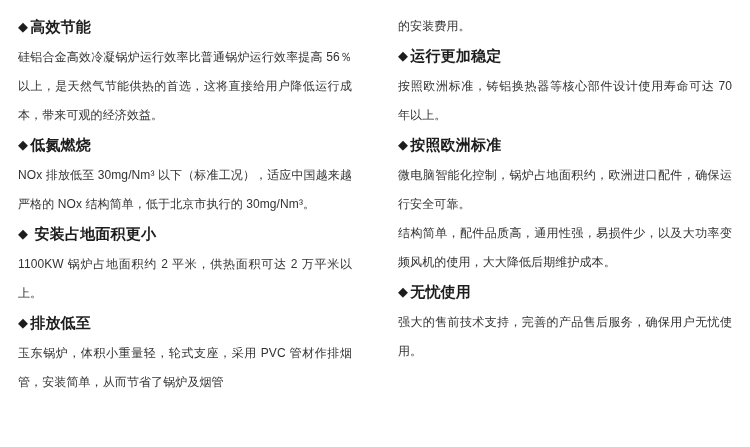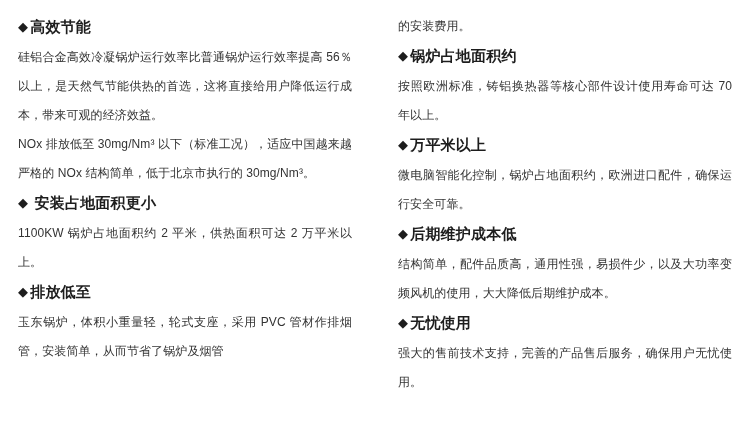--- a/index.html
+++ b/index.html
@@ -65,20 +65,23 @@
 <div class="page">
 
   <div class="column left">
 
     <div class="heading">
       <span class="bullet">◆</span><span>高效节能</span>
     </div>
 
     <p class="para">硅铝合金高效冷凝锅炉运行效率比普通锅炉运行效率提高 56％ 以上，是天然气节能供热的首选，这将直接给用户降低运行成本，带来可观的经济效益。</p>
 
+    <div class="heading">
+      <span class="bullet">◆</span><span>低氮燃烧</span>
+    </div>
 
     <p class="para">NOx 排放低至 30mg/Nm³ 以下（标准工况），适应中国越来越严格的 NOx 结构简单，低于北京市执行的 30mg/Nm³。</p>
 
     <div class="heading">
       <span class="bullet">◆</span><span> 安装占地面积更小</span>
     </div>
 
     <p class="para">1100KW 锅炉占地面积约 2 平米，供热面积可达 2 万平米以上。</p>
 
     <div class="heading">
@@ -87,34 +90,31 @@
 
     <p class="para">玉东锅炉，体积小重量轻，轮式支座，采用 PVC 管材作排烟管，安装简单，从而节省了锅炉及烟管</p>
 
   </div>
 
   <div class="column right">
 
     <p class="para">的安装费用。</p>
 
     <div class="heading">
-      <span class="bullet">◆</span><span>锅炉占地面积约</span>
+      <span class="bullet">◆</span><span>运行更加稳定</span>
     </div>
 
     <p class="para">按照欧洲标准，铸铝换热器等核心部件设计使用寿命可达 70 年以上。</p>
 
     <div class="heading">
-      <span class="bullet">◆</span><span>万平米以上</span>
+      <span class="bullet">◆</span><span>按照欧洲标准</span>
     </div>
 
     <p class="para">微电脑智能化控制，锅炉占地面积约，欧洲进口配件，确保运行安全可靠。</p>
 
-    <div class="heading">
-      <span class="bullet">◆</span><span>后期维护成本低</span>
-    </div>
 
     <p class="para">结构简单，配件品质高，通用性强，易损件少，以及大功率变频风机的使用，大大降低后期维护成本。</p>
 
     <div class="heading">
       <span class="bullet">◆</span><span>无忧使用</span>
     </div>
 
     <p class="para">强大的售前技术支持，完善的产品售后服务，确保用户无忧使用。</p>
 
   </div>

